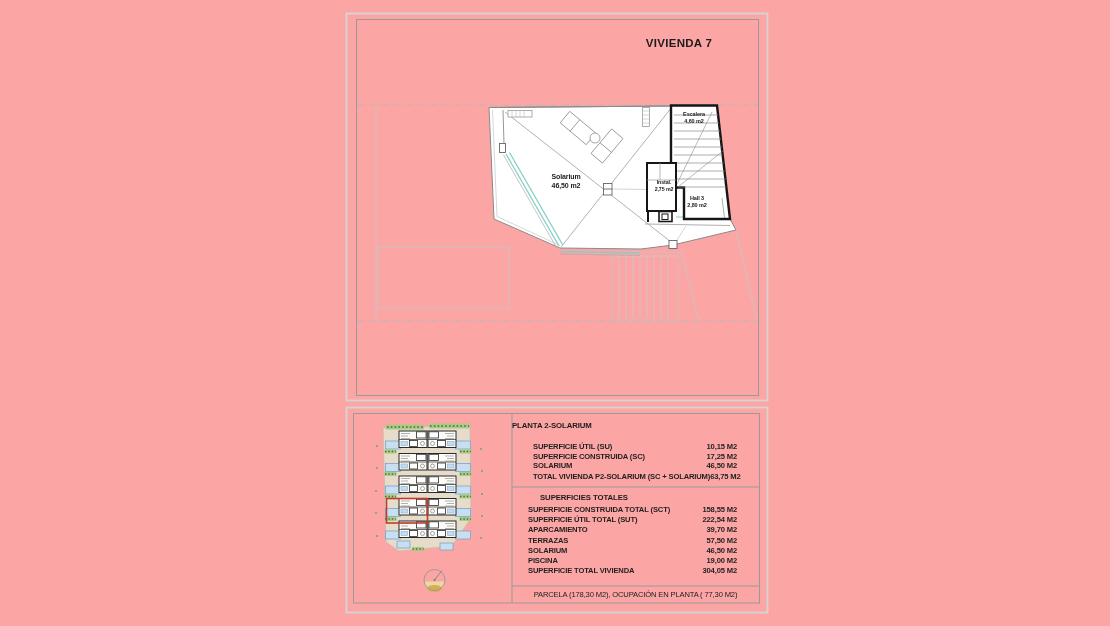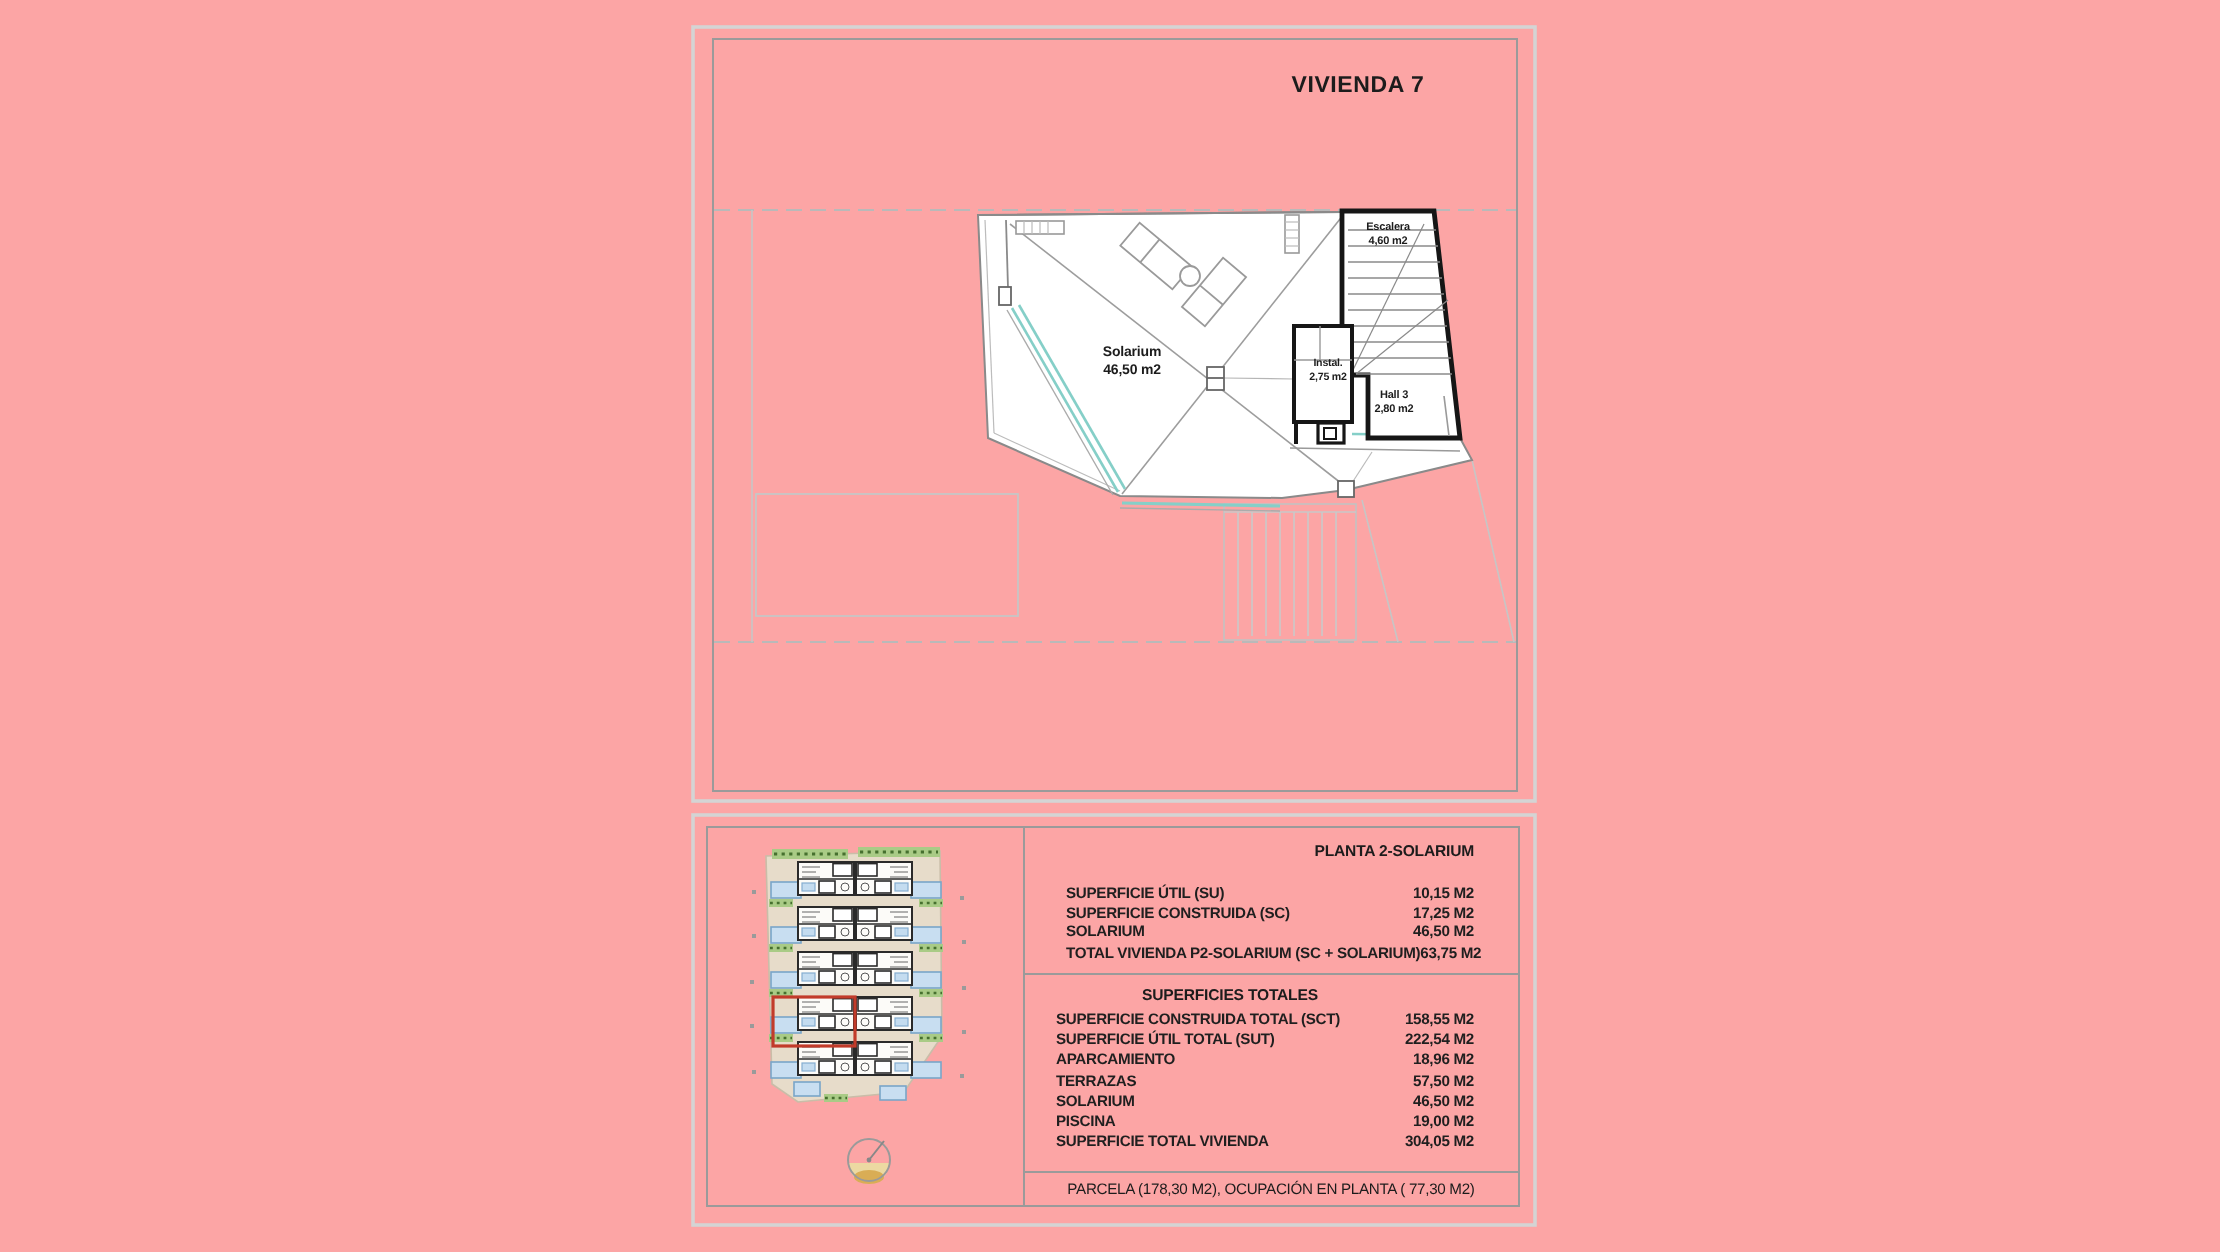--- a/index.html
+++ b/index.html
@@ -10,24 +10,24 @@
   .title{font-size:11.5px;font-weight:700;letter-spacing:.3px;text-align:center;}
   .plan-label{font-weight:700;text-align:center;letter-spacing:-.1px;line-height:1.25;}
   .lbl-solarium{font-size:7px;}
   .lbl-small{font-size:5.5px;}
   .tbl-row{position:absolute;left:512px;width:247px;display:flex;font-size:7.6px;
            font-weight:700;letter-spacing:-.15px;line-height:10px;white-space:nowrap;}
   .tbl-row .lab{text-align:left;}
   .tbl-row .val{margin-left:auto;padding-right:22px;text-align:left;}
   .t1 .lab{padding-left:21px;}
   .t2 .lab{padding-left:16px;}
-  .hdr-right{position:absolute;left:512px;width:247px;text-align:right;padding-right:0;
+  .hdr-right{position:absolute;left:512px;width:247px;text-align:left;padding-right:0;
              font-size:7.8px;font-weight:700;letter-spacing:-.1px;}
   .hdr-right span{padding-right:22px;display:inline-block;}
-  .hdr-left{position:absolute;left:540px;font-size:7.8px;font-weight:700;letter-spacing:-.1px;margin-left:31px;}
+  .hdr-left{position:absolute;left:540px;font-size:7.8px;font-weight:700;letter-spacing:-.1px;}
   .footer-line{position:absolute;left:512px;width:247px;text-align:center;font-size:7.6px;
                font-weight:400;letter-spacing:-.15px;}
 </style>
 </head>
 <body>
 
 <div class="page">
 
   <svg width="1110" height="626" viewBox="0 0 1110 626">
 
@@ -283,21 +283,21 @@
   <div class="tbl-row t2" style="top:505px;">
     <span class="lab">SUPERFICIE CONSTRUIDA TOTAL (SCT)</span>
     <span class="val">158,55 M2</span>
   </div>
   <div class="tbl-row t2" style="top:515.2px;">
     <span class="lab">SUPERFICIE ÚTIL TOTAL (SUT)</span>
     <span class="val">222,54 M2</span>
   </div>
   <div class="tbl-row t2" style="top:525.4px;">
     <span class="lab">APARCAMIENTO</span>
-    <span class="val">18,96 M2</span>
+    <span class="val">39,70 M2</span>
   </div>
   <div class="tbl-row t2" style="top:535.6px;gap:16px;">
     <span class="lab">TERRAZAS</span>
     <span class="val">57,50 M2</span>
   </div>
   <div class="tbl-row t2" style="top:545.8px;">
     <span class="lab">SOLARIUM</span>
     <span class="val">46,50 M2</span>
   </div>
   <div class="tbl-row t2" style="top:556px;">

